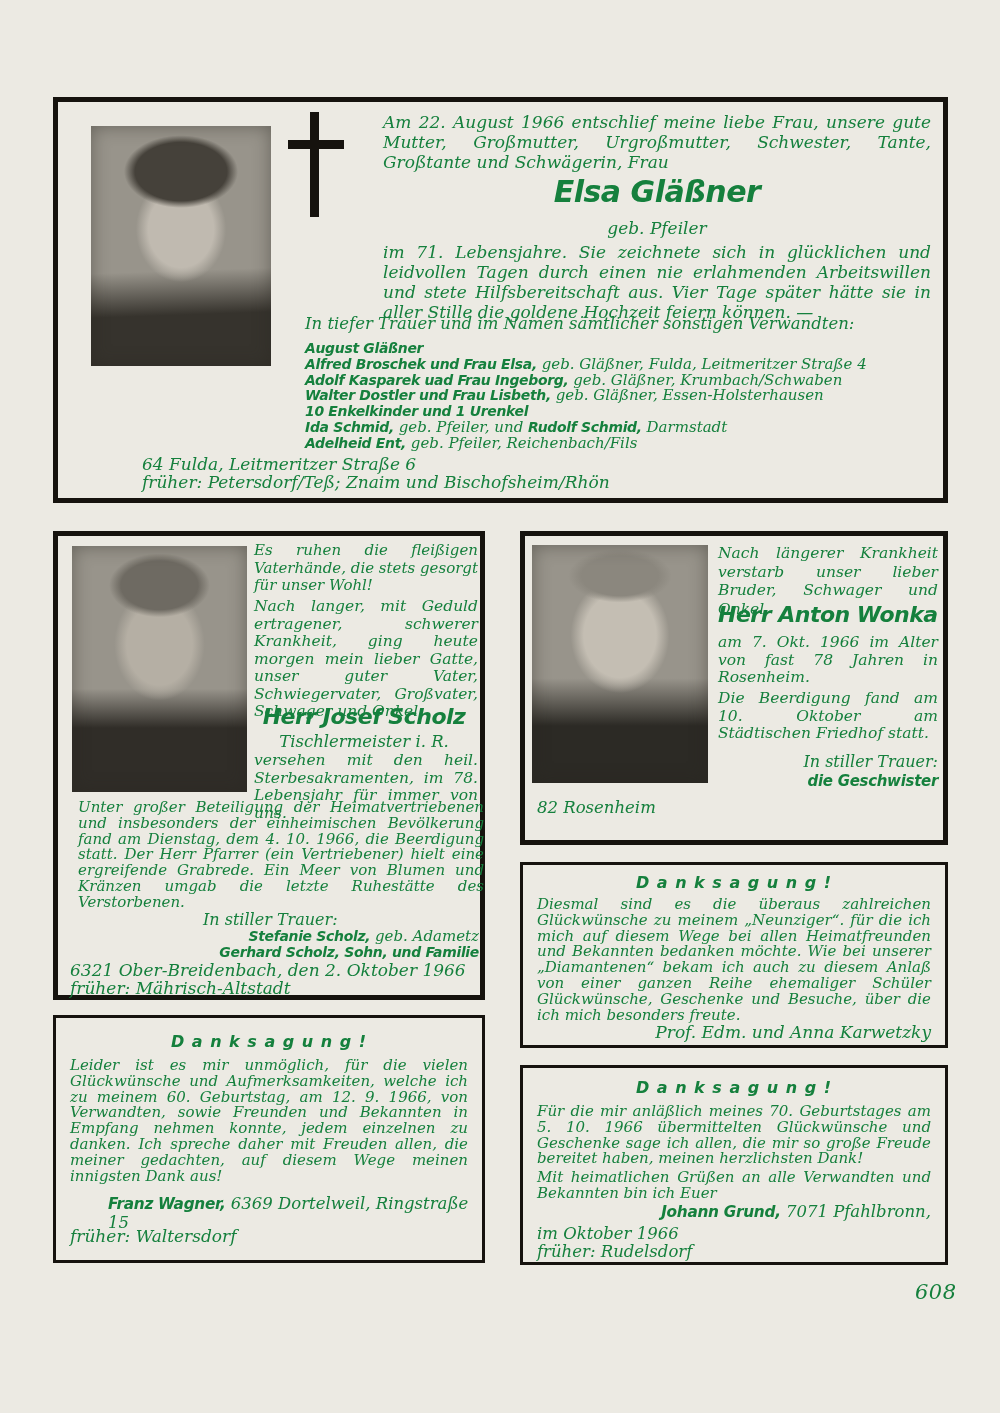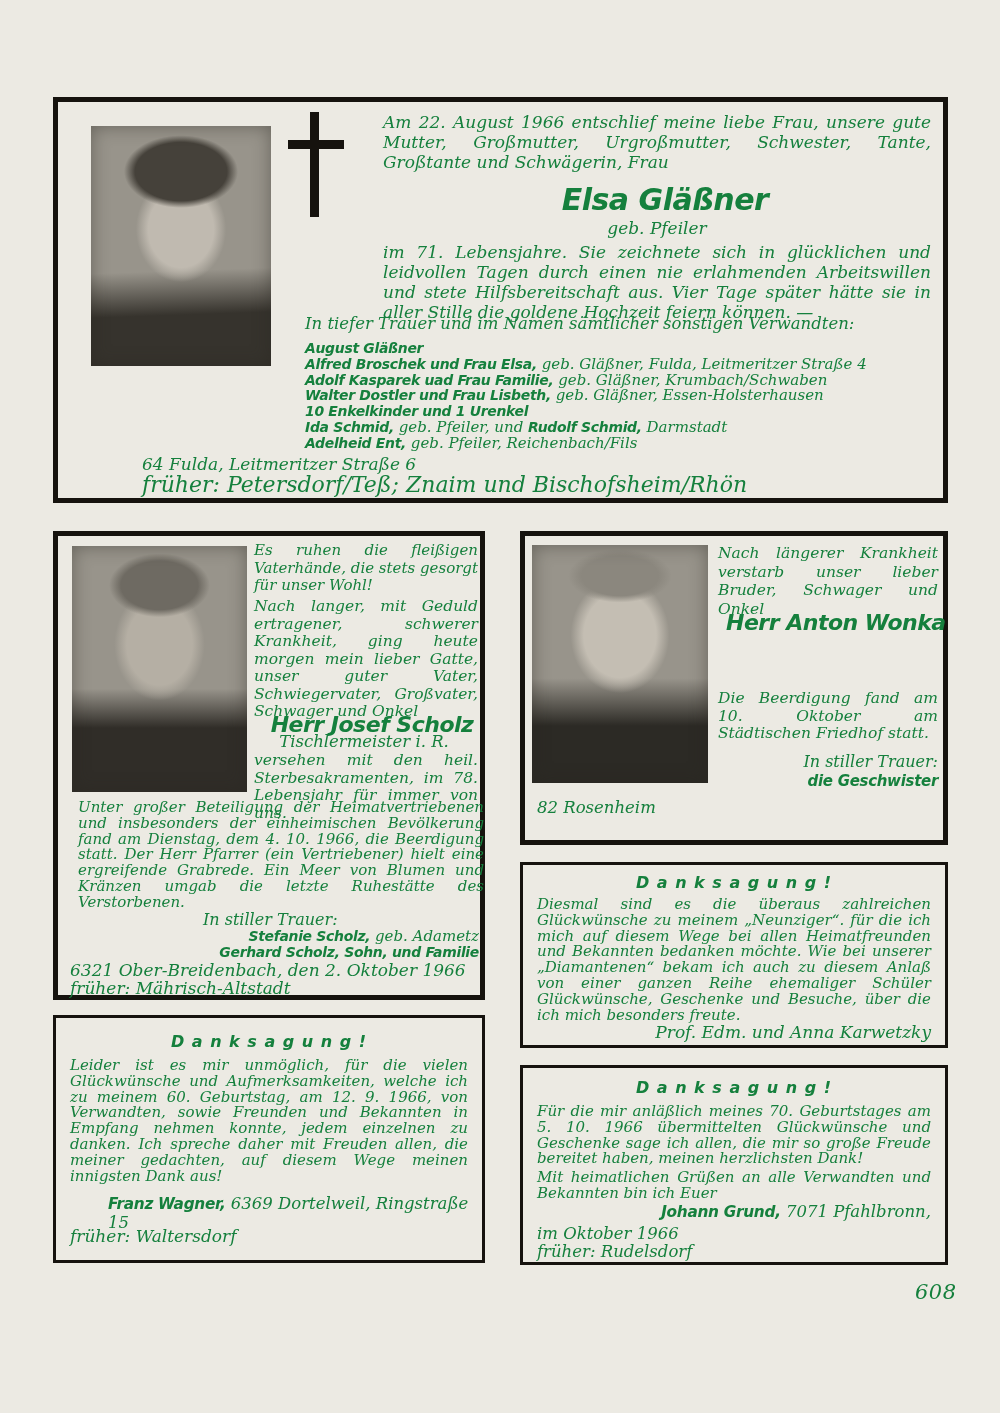--- a/index.html
+++ b/index.html
@@ -7,21 +7,21 @@
     position:relative;width:1000px;height:1413px;margin:0 auto;
     background:#ecead4;background:#eceae3;color:#15803d;
     font-family:"DejaVu Serif", serif;overflow:hidden;font-style:italic;
   }
   .notice{position:absolute;border:5px solid #16130e;box-sizing:border-box;background:#eceae3;}
   .notice.thin{border-width:3px;}
   .abs{position:absolute;}
   .just{text-align:justify;text-justify:inter-word;margin:0;}
   .center{text-align:center;}
   .right{text-align:right;}
-  .headline{font-family:"DejaVu Sans", sans-serif;font-weight:bold;margin:8px;letter-spacing:-.5px;}
+  .headline{font-family:"DejaVu Sans", sans-serif;font-weight:bold;margin:0;letter-spacing:-.5px;}
   .bname{font-family:"DejaVu Sans", sans-serif;font-weight:bold;font-size:.93em;letter-spacing:-.3px;}
   .dank-title{font-family:"DejaVu Sans", sans-serif;font-weight:bold;font-size:16px;letter-spacing:1px;}
   .smallbody{font-size:15px;line-height:15.8px;}
   .photo{position:absolute;background-color:#98948b;overflow:hidden;box-shadow:inset 0 0 18px rgba(40,38,32,.45);}
   .photo-woman{
     background-image:
       radial-gradient(ellipse 44% 21% at 50% 19%, #45413a 0 58%, rgba(69,65,58,0) 72%),
       radial-gradient(ellipse 33% 29% at 50% 43%, #c0bab0 0 55%, rgba(192,186,176,0) 76%),
       linear-gradient(178deg, rgba(0,0,0,0) 60%, #36332d 78%);
   }
@@ -53,28 +53,28 @@
       <i style="left:0;top:28px;width:56px;height:9px;"></i>
     </div>
     <p class="abs just" style="left:325px;top:10px;width:548px;font-size:17px;line-height:20px;">Am 22. August 1966 entschlief meine liebe Frau, unsere gute Mutter, Großmutter, Urgroßmutter, Schwester, Tante, Großtante und Schwägerin, Frau</p>
     <h1 class="abs headline center" style="left:325px;top:72px;width:548px;font-size:30px;">Elsa Gläßner</h1>
     <div class="abs center" style="left:325px;top:116px;width:548px;font-size:17px;">geb. Pfeiler</div>
     <p class="abs just" style="left:325px;top:140px;width:548px;font-size:17px;line-height:20px;">im 71. Lebensjahre. Sie zeichnete sich in glücklichen und leidvollen Tagen durch einen nie erlahmenden Arbeitswillen und stete Hilfsbereitschaft aus. Vier Tage später hätte sie in aller Stille die goldene Hochzeit feiern können. —</p>
     <div class="abs" style="left:247px;top:212px;font-size:16.5px;">In tiefer Trauer und im Namen sämtlicher sonstigen Verwandten:</div>
     <div class="abs" style="left:247px;top:239px;width:630px;font-size:15px;line-height:15.8px;">
         <div class="segline"><span class="bname">August Gläßner</span></div>
         <div class="segline"><span class="bname">Alfred Broschek und Frau Elsa,</span><span> geb. Gläßner, Fulda, Leitmeritzer Straße 4</span></div>
-        <div class="segline"><span class="bname">Adolf Kasparek uad Frau Familie,</span><span> geb. Gläßner, Krumbach/Schwaben</span></div>
+        <div class="segline"><span class="bname">Adolf Kasparek uad Frau Ingeborg,</span><span> geb. Gläßner, Krumbach/Schwaben</span></div>
         <div class="segline"><span class="bname">Walter Dostler und Frau Lisbeth,</span><span> geb. Gläßner, Essen-Holsterhausen</span></div>
         <div class="segline"><span class="bname">10 Enkelkinder und 1 Urenkel</span></div>
         <div class="segline"><span class="bname">Ida Schmid,</span><span> geb. Pfeiler, und </span><span class="bname">Rudolf Schmid,</span><span> Darmstadt</span></div>
         <div class="segline"><span class="bname">Adelheid Ent,</span><span> geb. Pfeiler, Reichenbach/Fils</span></div>
       </div>
     <div class="abs" style="left:84px;top:352px;font-size:17px;">64 Fulda, Leitmeritzer Straße 6</div>
-    <div class="abs" style="left:84px;top:370px;font-size:22px;">früher: Petersdorf/Teß; Znaim und Bischofsheim/Rhön</div>
+    <div class="abs" style="left:84px;top:370px;font-size:17px;">früher: Petersdorf/Teß; Znaim und Bischofsheim/Rhön</div>
   </section>
 
   <section class="notice" style="left:53px;top:531px;width:432px;height:469px;">
     <div class="photo photo-man1" style="left:14px;top:10px;width:175px;height:246px;"></div>
     <p class="abs just" style="left:196px;top:6px;width:224px;font-size:15px;line-height:17.5px;">Es ruhen die fleißigen Vaterhände, die stets gesorgt für unser Wohl!</p>
     <p class="abs just" style="left:196px;top:62px;width:224px;font-size:15.5px;line-height:17.5px;">Nach langer, mit Geduld ertragener, schwerer Krankheit, ging heute morgen mein lieber Gatte, unser guter Vater, Schwiegervater, Großvater, Schwager und Onkel</p>
     <h2 class="abs headline center" style="left:190px;top:168px;width:232px;font-size:22px;">Herr Josef Scholz</h2>
     <div class="abs center" style="left:190px;top:196px;width:232px;font-size:16.5px;">Tischlermeister i. R.</div>
     <p class="abs just" style="left:196px;top:216px;width:224px;font-size:15.5px;line-height:17.5px;">versehen mit den heil. Sterbesakramenten, im 78. Lebensjahr für immer von uns.</p>
     <p class="abs just smallbody" style="left:12px;top:264px;width:406px;margin-left:8px;">Unter großer Beteiligung der Heimatvertriebenen und insbesonders der einheimischen Bevölkerung fand am Dienstag, dem 4. 10. 1966, die Beerdigung statt. Der Herr Pfarrer (ein Vertriebener) hielt eine ergreifende Grabrede. Ein Meer von Blumen und Kränzen umgab die letzte Ruhestätte des Verstorbenen.</p>
@@ -84,20 +84,21 @@
         <div class="segline"><span class="bname">Gerhard Scholz, Sohn, und Familie</span></div>
       </div>
     <div class="abs" style="left:12px;top:424px;font-size:17px;">6321 Ober-Breidenbach, den 2. Oktober 1966</div>
     <div class="abs" style="left:12px;top:442px;font-size:17px;">früher: Mährisch-Altstadt</div>
   </section>
 
   <section class="notice" style="left:520px;top:531px;width:428px;height:314px;">
     <div class="photo photo-man2" style="left:7px;top:9px;width:176px;height:238px;"></div>
     <p class="abs just" style="left:193px;top:8px;width:220px;font-size:15.5px;line-height:18.5px;">Nach längerer Krankheit verstarb unser lieber Bruder, Schwager und Onkel</p>
     <h2 class="abs headline" style="left:193px;top:66px;width:226px;font-size:22px;">Herr Anton Wonka</h2>
+    <p class="abs just" style="left:193px;top:98px;width:220px;font-size:15.5px;line-height:17.5px;">am 7. Okt. 1966 im Alter von fast 78 Jahren in Rosenheim.</p>
     <p class="abs just" style="left:193px;top:154px;width:220px;font-size:15.5px;line-height:17.5px;">Die Beerdigung fand am 10. Oktober am Städtischen Friedhof statt.</p>
     <div class="abs right" style="left:193px;top:216px;width:220px;font-size:16px;">In stiller Trauer:</div>
     <div class="abs right bname" style="left:193px;top:236px;width:220px;font-size:15px;">die Geschwister</div>
     <div class="abs" style="left:12px;top:262px;font-size:16.5px;">82 Rosenheim</div>
   </section>
 
   <section class="notice thin" style="left:520px;top:862px;width:428px;height:186px;">
     <div class="abs center dank-title" style="left:0;top:8px;width:100%;">D a n k s a g u n g !</div>
     <p class="abs just smallbody" style="left:14px;top:32px;width:394px;">Diesmal sind es die überaus zahlreichen Glückwünsche zu meinem „Neunziger“. für die ich mich auf diesem Wege bei allen Heimatfreunden und Bekannten bedanken möchte. Wie bei unserer „Diamantenen“ bekam ich auch zu diesem Anlaß von einer ganzen Reihe ehemaliger Schüler Glückwünsche, Geschenke und Besuche, über die ich mich besonders freute.</p>
     <div class="abs right" style="right:14px;top:157px;width:380px;font-size:17px;">Prof. Edm. und Anna Karwetzky</div>

